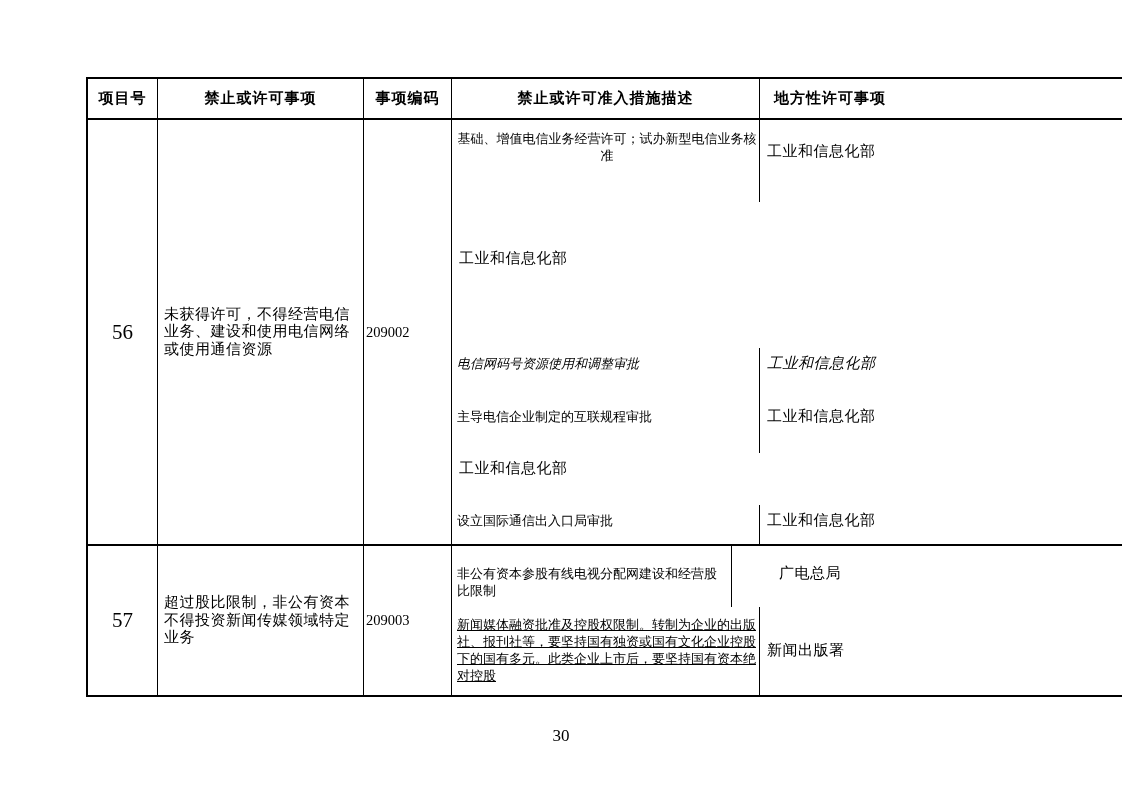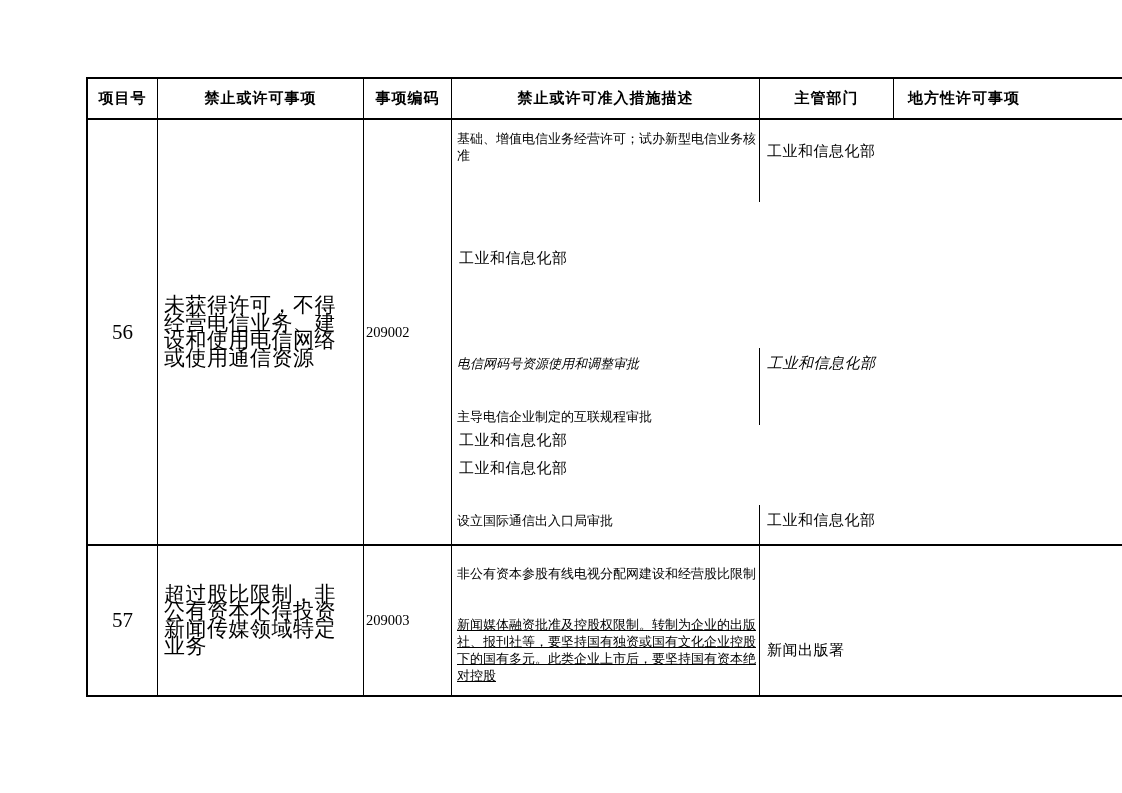--- a/index.html
+++ b/index.html
@@ -65,21 +65,21 @@
   .idcell {
     display: flex;
     align-items: center;
     justify-content: center;
     font-size: 21px;
   }
   .itemcell {
     display: flex;
     align-items: center;
     padding: 0 6px;
-    font-size: 21px;
+    font-size: 15px;
     line-height: 17.5px;
     letter-spacing: 0.5px;
   }
   .codecell {
     display: flex;
     align-items: center;
     padding-left: 2px;
     font-size: 14.5px;
   }
   .pair { display: flex; flex-shrink: 0; }
@@ -100,23 +100,23 @@
     font-size: 15px;
     line-height: 17px;
     letter-spacing: 0.5px;
     padding-left: 7px;
     overflow: hidden;
   }
   
   .h82  { height: 82px; }
   .h146 { height: 146px; }
   .h53  { height: 53px; font-style: italic; }
-  .h52  { height: 52px; flex-direction: column; }
+  .h52  { height: 52px; }
   .h61  { height: 61px; gap: 40px; }
-  .ptd10 { padding-top: 10px; }
+  .ptd10 { padding-top: 10px; text-align: center; }
   .ptt23 { padding-top: 23px; }
   .ptd17 { padding-top: 17px; }
   .ptt48 { padding-top: 48px; }
   .pt7   { padding-top: 7px; }
   .pt19  { padding-top: 19px; }
   .ptd9  { padding-top: 9px; text-decoration: underline; }
   .ptt35 { padding-top: 35px; }
   .page-number {
     position: absolute;
     left: 86px;
@@ -131,21 +131,20 @@
 
 <div class="page">
 
   <div class="doc-table">
 
     <div class="row thead">
       <div class="cell c1 th">项目号</div>
       <div class="cell c2 th">禁止或许可事项</div>
       <div class="cell c3 th">事项编码</div>
       <div class="cell th" style="width:308px">禁止或许可准入措施描述</div>
-      <div class="cell th" style="width:134px">主管部门</div>
       <div class="cell c6 th last">地方性许可事项</div>
     </div>
 
     <div class="row trow56">
       <div class="cell c1 idcell">56</div>
       <div class="cell c2 itemcell">
         <span>未获得许可，不得经营电信业务、建设和使用电信网络或使用通信资源</span>
       </div>
       <div class="cell c3 codecell">209002</div>
       <div class="c45">
@@ -177,25 +176,27 @@
 
     <div class="row trow57">
       <div class="cell c1 idcell">57</div>
       <div class="cell c2 itemcell">
         <span>超过股比限制，非公有资本不得投资新闻传媒领域特定业务</span>
       </div>
       <div class="cell c3 codecell">209003</div>
       <div class="c45">
         <div class="pair h61">
           <div class="desc pt19">非公有资本参股有线电视分配网建设和经营股比限制</div>
+          <div class="dept pt19">广电总局</div>
         </div>
         <div class="pair grow">
           <div class="desc ptd9">新闻媒体融资批准及控股权限制。转制为企业的出版社、报刊社等，要坚持国有独资或国有文化企业控股下的国有多元。此类企业上市后，要坚持国有资本绝对控股</div>
           <div class="dept ptt35">新闻出版署</div>
         </div>
       </div>
       <div class="cell c6 last"></div>
     </div>
 
   </div>
 
+  <div class="page-number">30</div>
 
 </div>
 
 </body></html>

